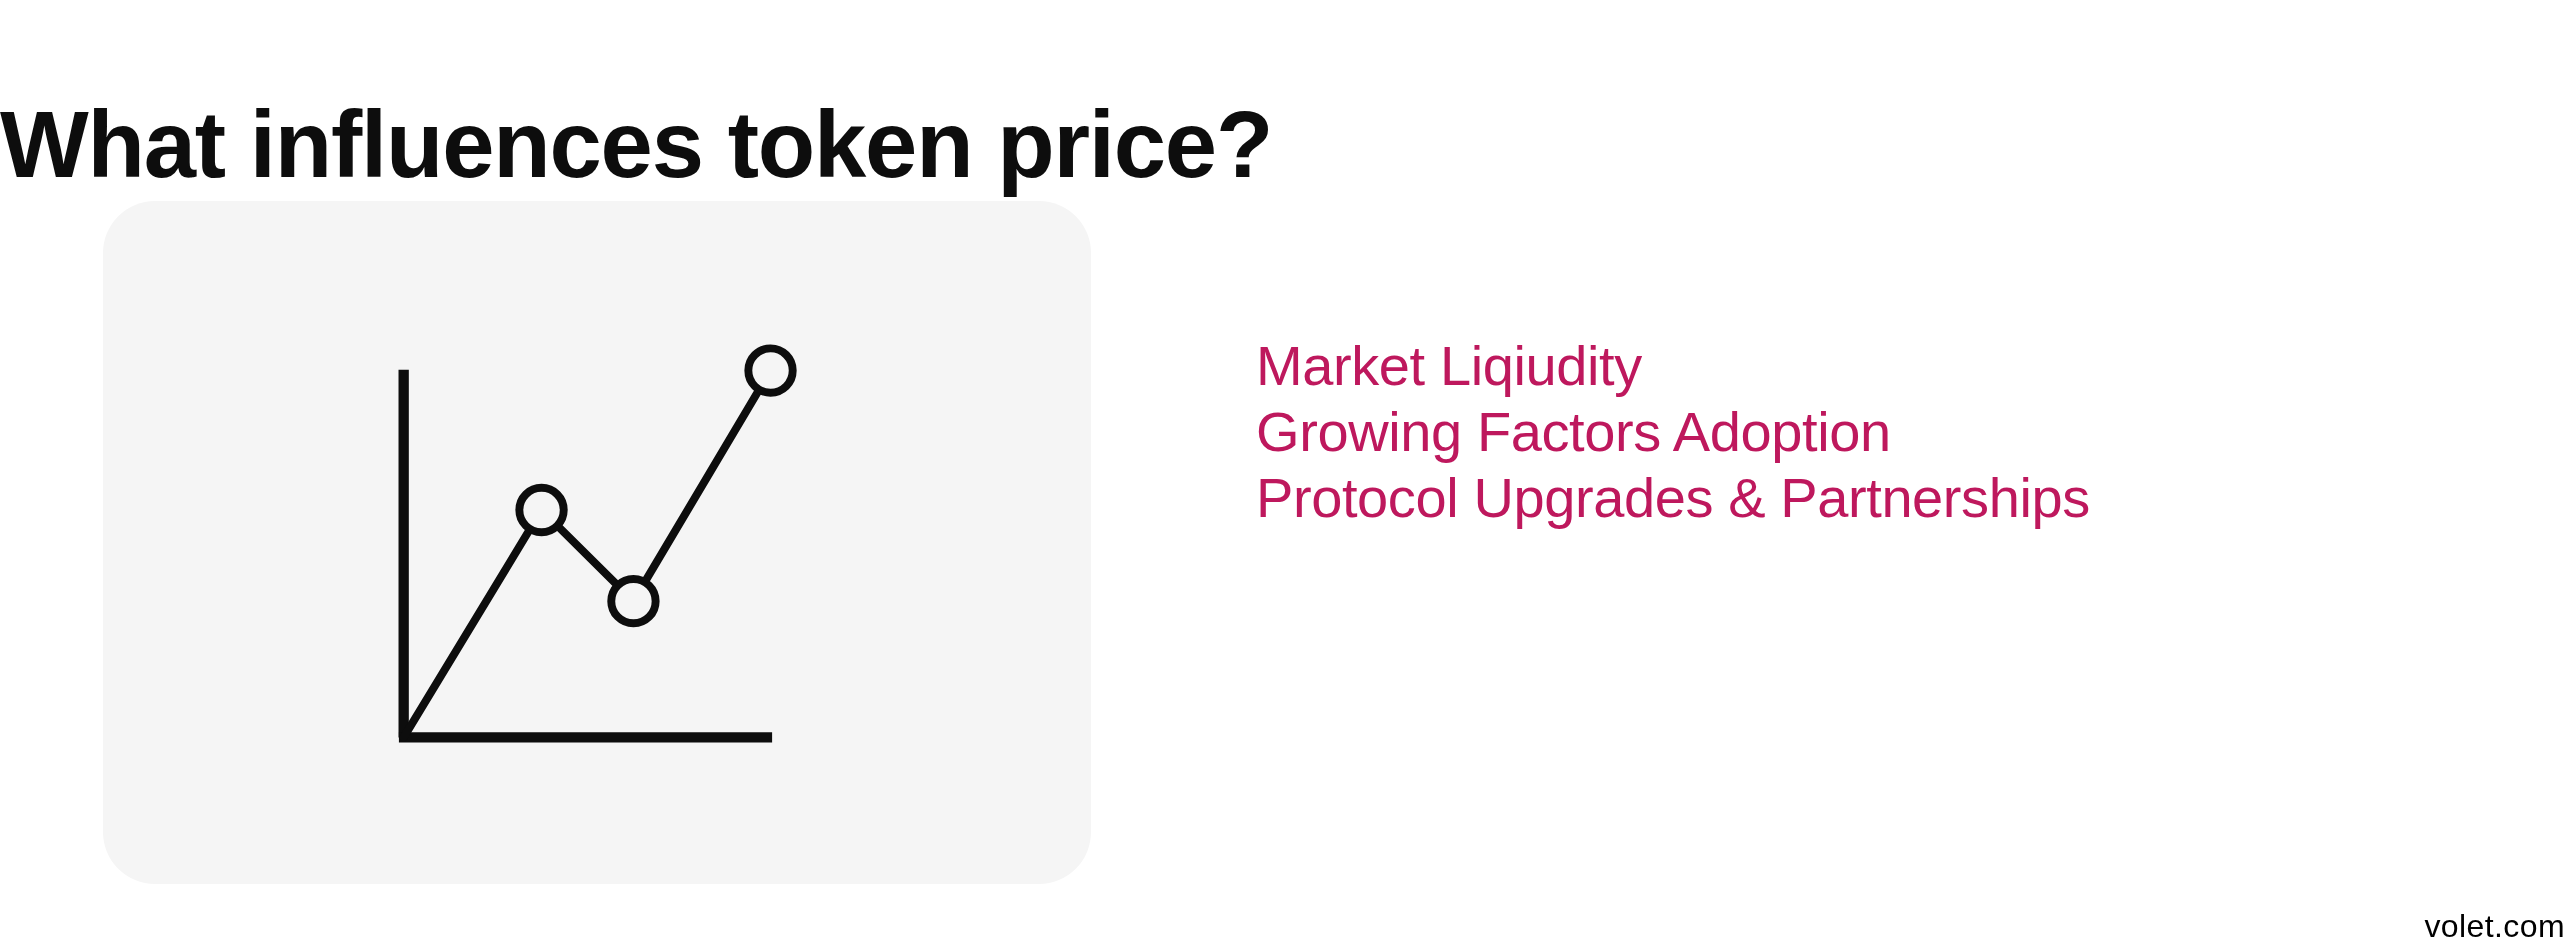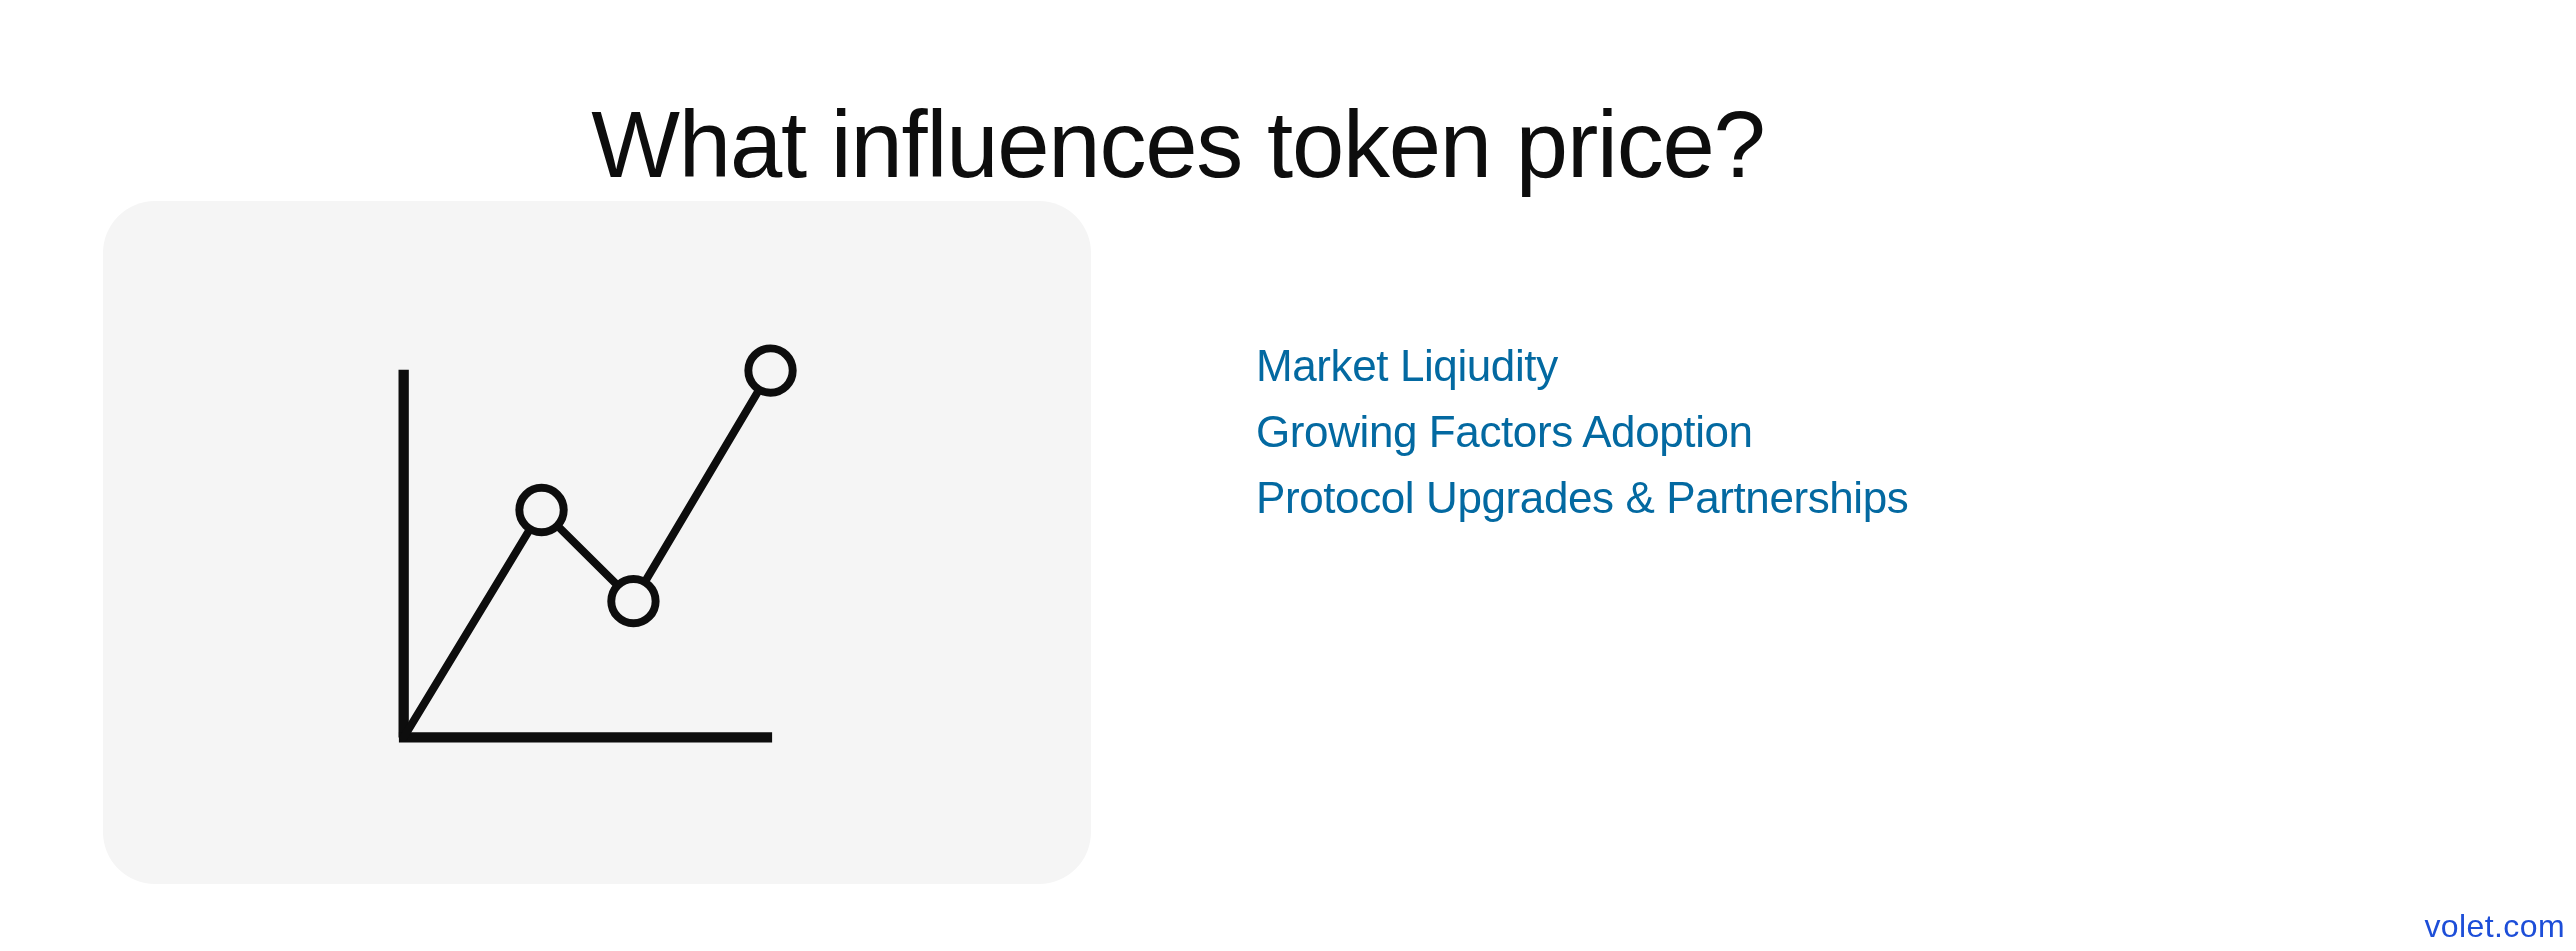--- a/index.html
+++ b/index.html
@@ -21,24 +21,24 @@
     height: 951px;
     background: #ffffff;
   }
 
   
   #page-title {
     position: absolute;
     left: 0;
     top: 35px;
     width: 2356px;
-    text-align: center;
+    text-align: left;
     font-size: 94px;
     line-height: 1.0;
-    font-weight: 400;
+    font-weight: 700;
     letter-spacing: -1.2px;
     color: #0d0d0d;
     white-space: nowrap;
     font-stretch: condensed;
   }
 
   
   #illustration-card {
     position: absolute;
     left: 103px;
@@ -58,38 +58,38 @@
   }
 
   
   #factors-list {
     position: absolute;
     left: 1256px;
     top: 333px;
     width: 1236px;
   }
   .factor-item {
-    font-size: 44px;
+    font-size: 56px;
     line-height: 66px;
     font-weight: 400;
     letter-spacing: -0.4px;
-    color: #0369a1;
+    color: #be185d;
     white-space: nowrap;
     font-stretch: condensed;
   }
 
   
   #watermark {
     position: absolute;
     right: 11px;
     bottom: 9.5px;
     font-size: 32px;
     line-height: 1;
     font-weight: 400;
-    color: #1d4ed8;
+    color: #000000;
     letter-spacing: 0.4px;
     white-space: nowrap;
   }
 </style>
 </head>
 <body>
 
 <div id="page">
 
   <h1 id="page-title">What influences token price?</h1>

